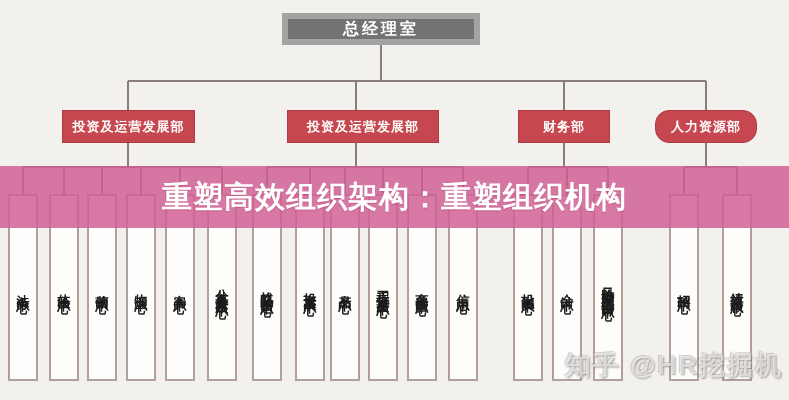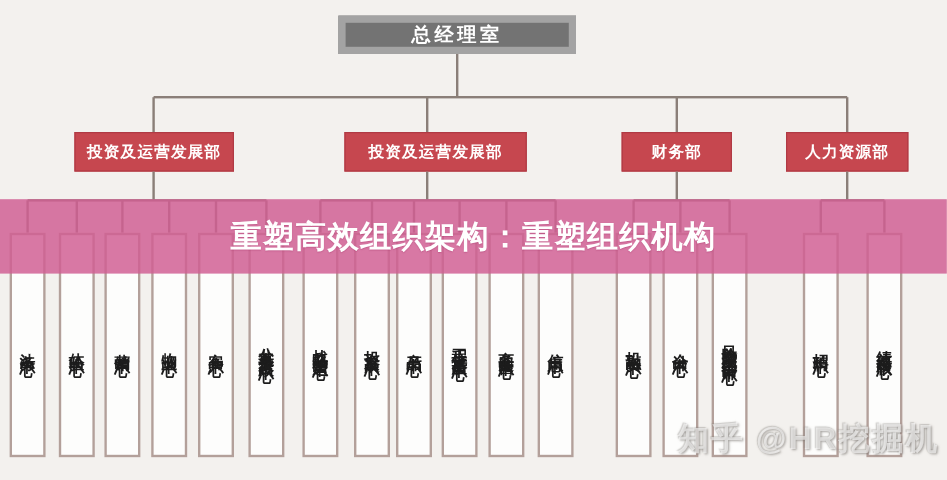--- a/index.html
+++ b/index.html
@@ -57,21 +57,21 @@
   #overlay-band {
     position: absolute;
     left: 0; top: 166px;
     width: 789px; height: 62px;
     background: rgba(208, 94, 147, 0.84);
     z-index: 5;
     display: flex; align-items: center; justify-content: center;
   }
   #overlay-title {
     color: #ffffff;
-    font-size: 26px;
+    font-size: 30px;
     font-weight: 700;
     letter-spacing: 1px;
     white-space: nowrap;
     text-shadow: 0 1px 1px rgba(160,50,100,0.35);
   }
   
   #watermark {
     position: absolute;
     right: 6px; top: 348px;
     z-index: 10;
@@ -157,21 +157,21 @@
       </div>
       <div class="line" style="left: 566px; top: 167px; width: 2px; height: 27px;"></div>
       <div class="child-box" style="left: 552px; top: 194px; width: 30px; height: 187px;">
         <span>会计中心</span>
       </div>
       <div class="line" style="left: 607px; top: 167px; width: 2px; height: 27px;"></div>
       <div class="child-box" style="left: 593px; top: 194px; width: 30px; height: 187px;">
         <span>风险管理及内部审计中心</span>
       </div>
       <div class="line" style="left: 705px; top: 81px; width: 2px; height: 29px;"></div>
-      <div class="dept-box" style="left: 655px; top: 110px; width: 102px; height: 33px;">人力资源部</div>
+      <div class="dept-box" style="left: 655px; top: 110px; width: 102px; height: 33px; border-radius: 14px;">人力资源部</div>
       <div class="line" style="left: 705px; top: 143px; width: 2px; height: 24px;"></div>
       <div class="line" style="left: 684px; top: 166px; width: 53px; height: 2px;"></div>
       <div class="line" style="left: 683px; top: 167px; width: 2px; height: 27px;"></div>
       <div class="child-box" style="left: 669px; top: 194px; width: 30px; height: 187px;">
         <span>招聘中心</span>
       </div>
       <div class="line" style="left: 736px; top: 167px; width: 2px; height: 27px;"></div>
       <div class="child-box" style="left: 722px; top: 194px; width: 30px; height: 187px;">
         <span>绩效考核中心</span>
       </div>

